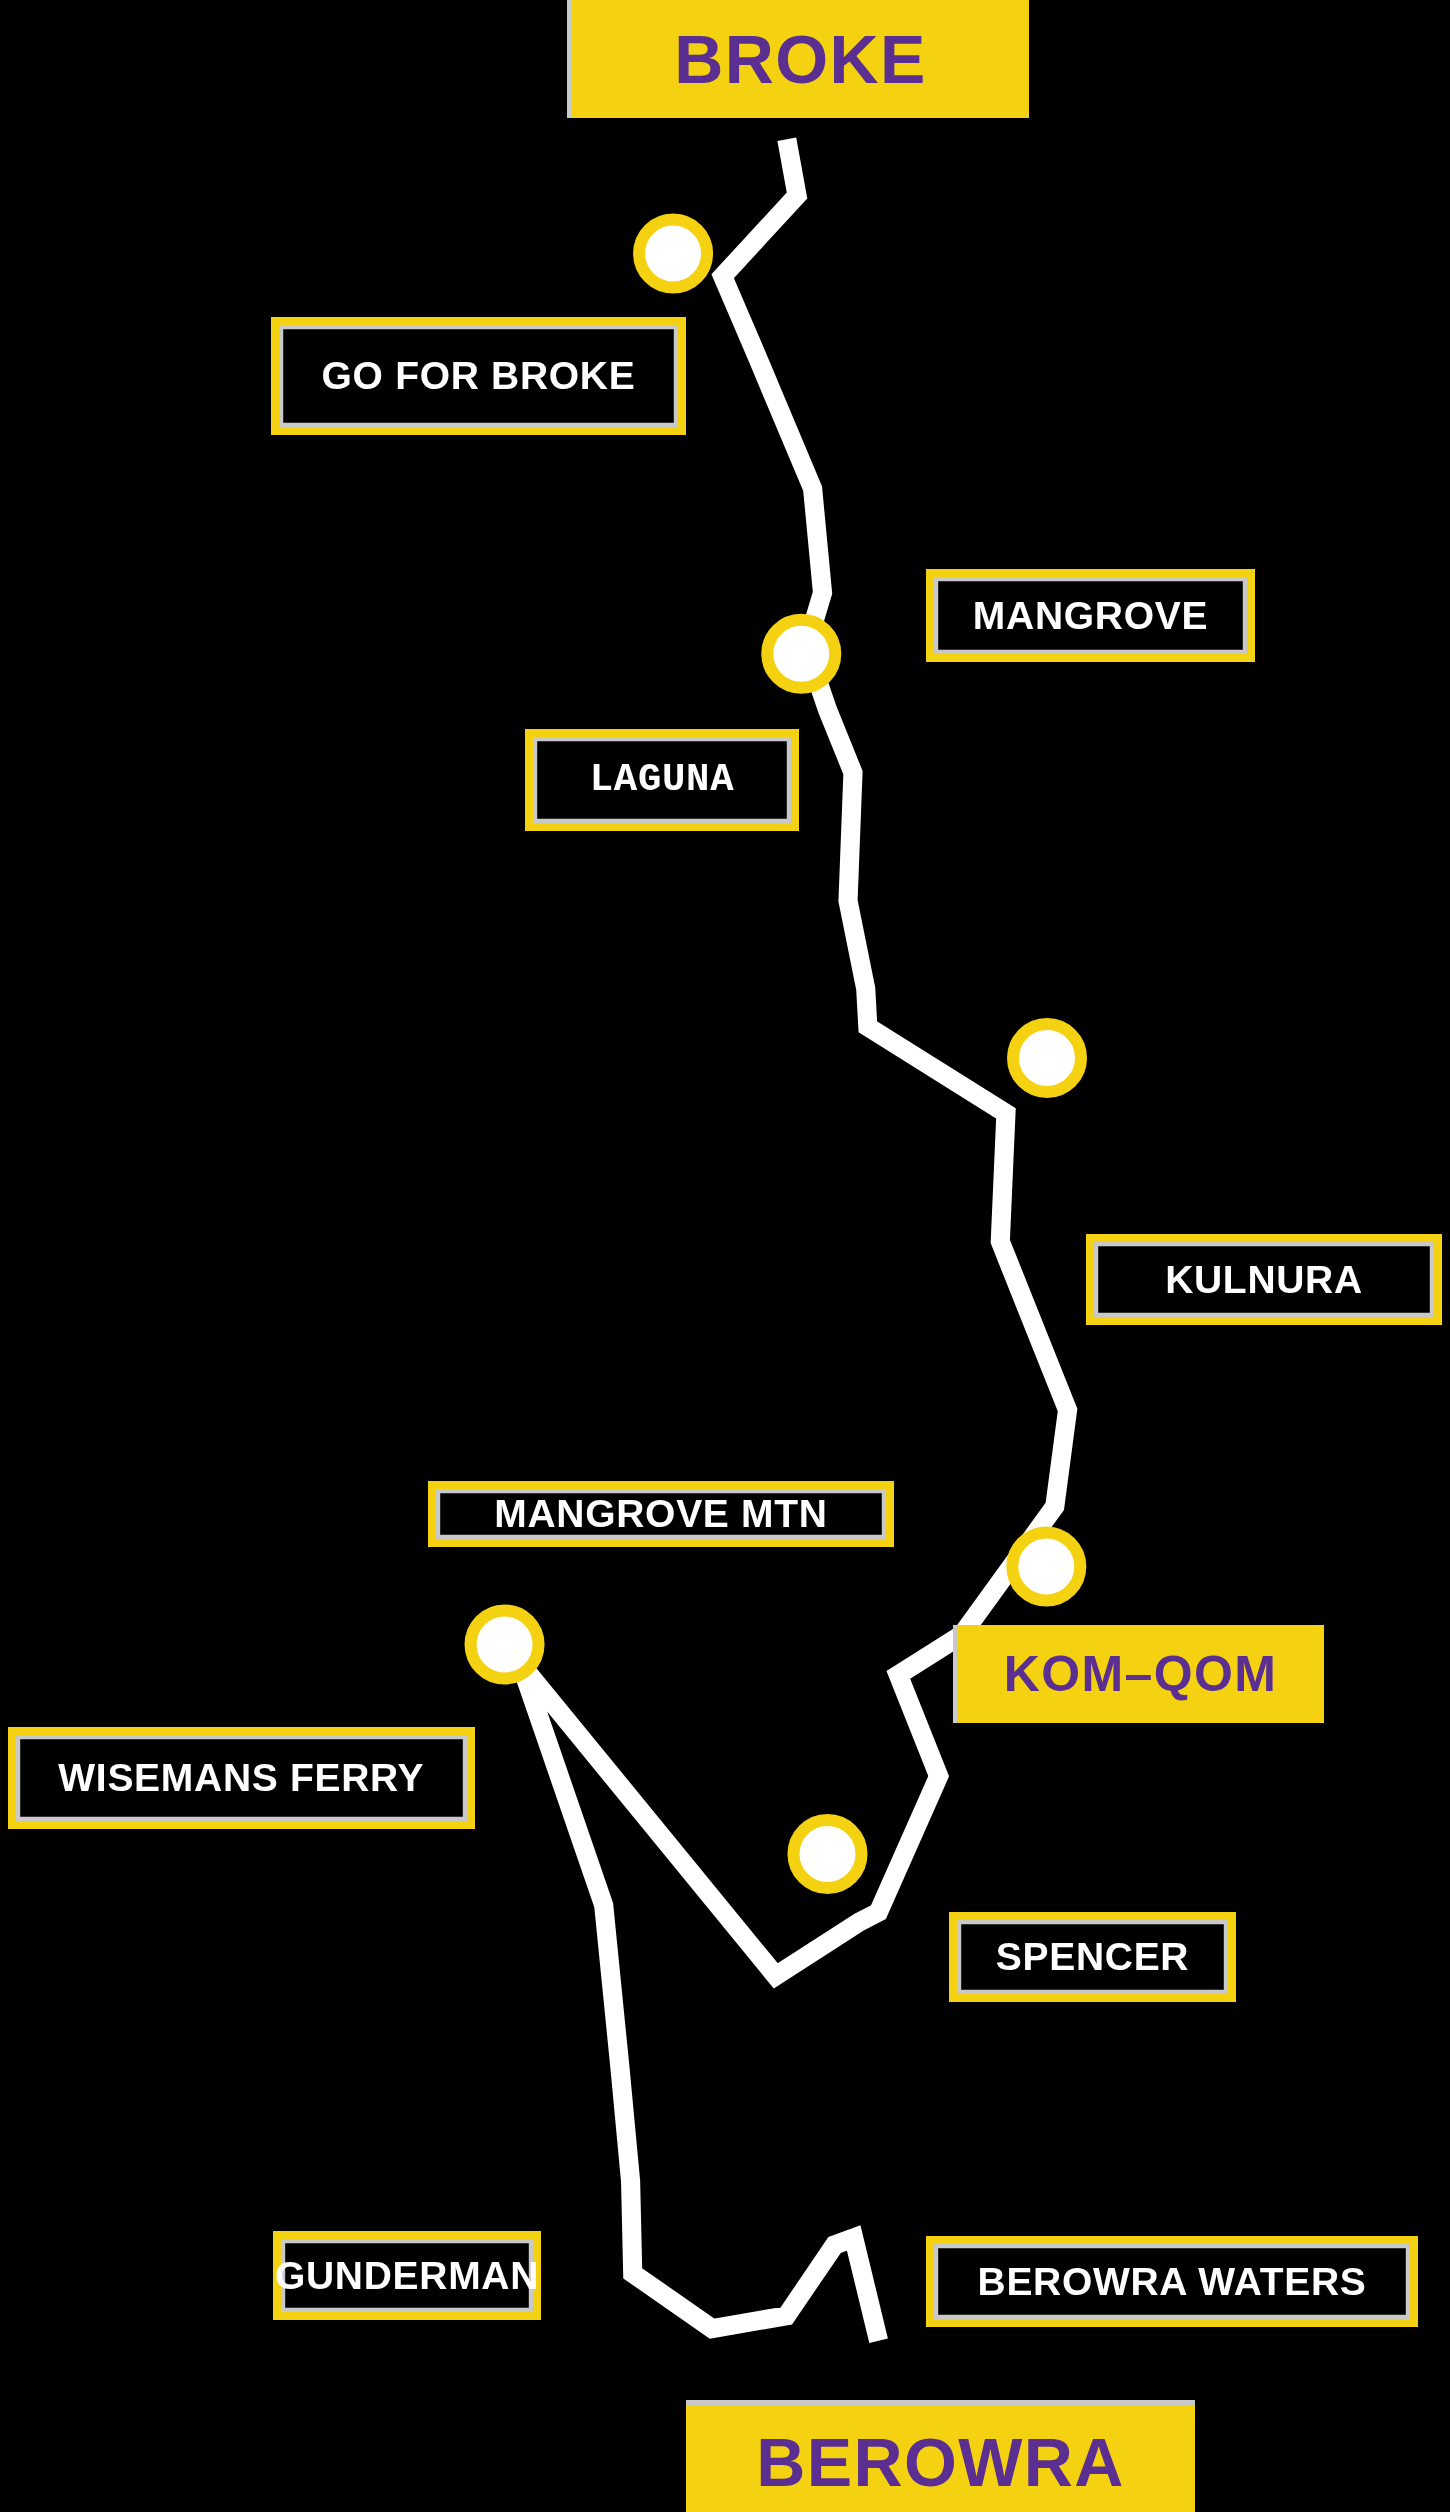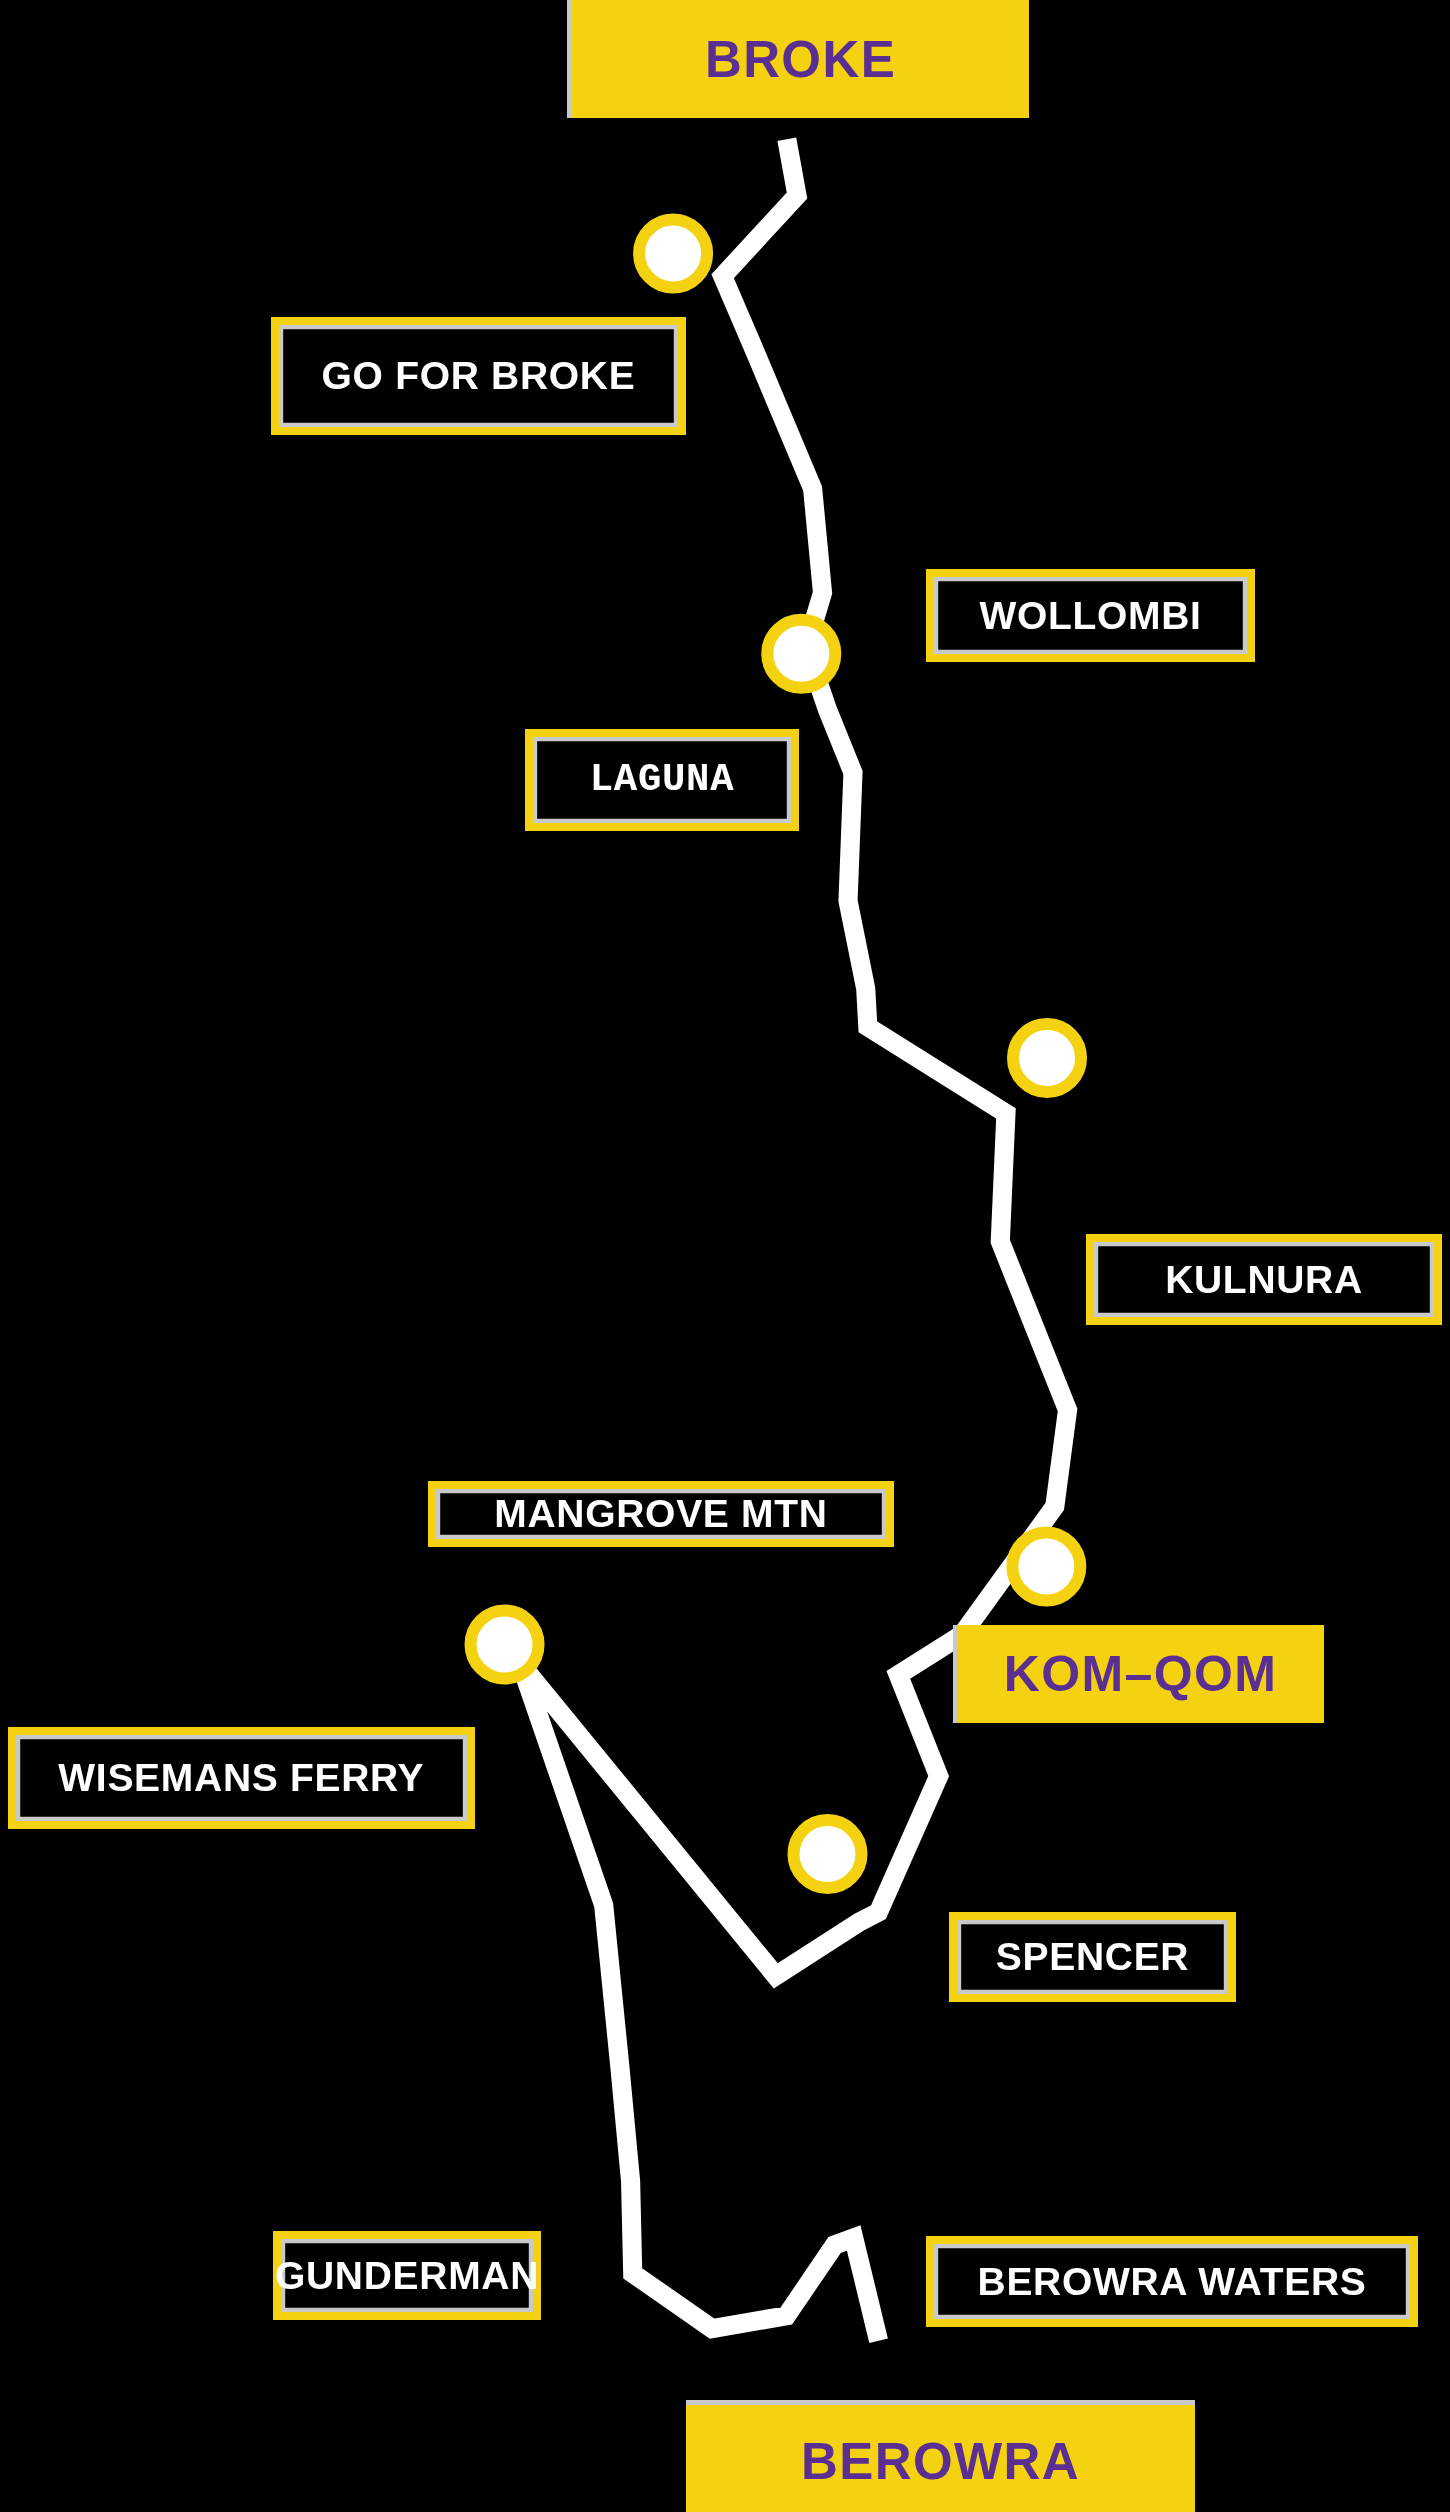--- a/index.html
+++ b/index.html
@@ -17,21 +17,21 @@
     overflow:hidden;
     font-family:"Liberation Sans", sans-serif;
   }
   #route-svg{position:absolute;left:0;top:0;width:1451px;height:2512px;}
   .terminal{
     position:absolute;
     background:var(--yellow);
     color:var(--purple);
     display:flex;align-items:center;justify-content:center;
     font-weight:bold;
-    font-size:51px;
+    font-size:68px;
     letter-spacing:1.4px;
     z-index:3;
   }
   #broke-box{left:567px;top:0;width:457px;height:118px;border-left:5.7px solid var(--gray);}
   #berowra-box{left:686px;top:2400px;width:509px;height:113px;border-top:5.7px solid var(--gray);}
   .kom{
     position:absolute;
     left:953px;top:1625px;width:367px;height:98px;
     background:var(--yellow);
     color:var(--purple);
@@ -81,21 +81,21 @@
 
   <div class="terminal" id="broke-box">
     <span>BROKE</span>
   </div>
 
   <div class="place-label" id="lbl-goforbroke">
     <span>GO FOR BROKE</span>
   </div>
 
   <div class="place-label" id="lbl-wollombi">
-    <span>WOLLOMBI</span>
+    <span>MANGROVE</span>
   </div>
 
   <div class="place-label" id="lbl-laguna">
     <span>LAGUNA</span>
   </div>
 
   <div class="place-label" id="lbl-kulnura">
     <span>KULNURA</span>
   </div>
 

